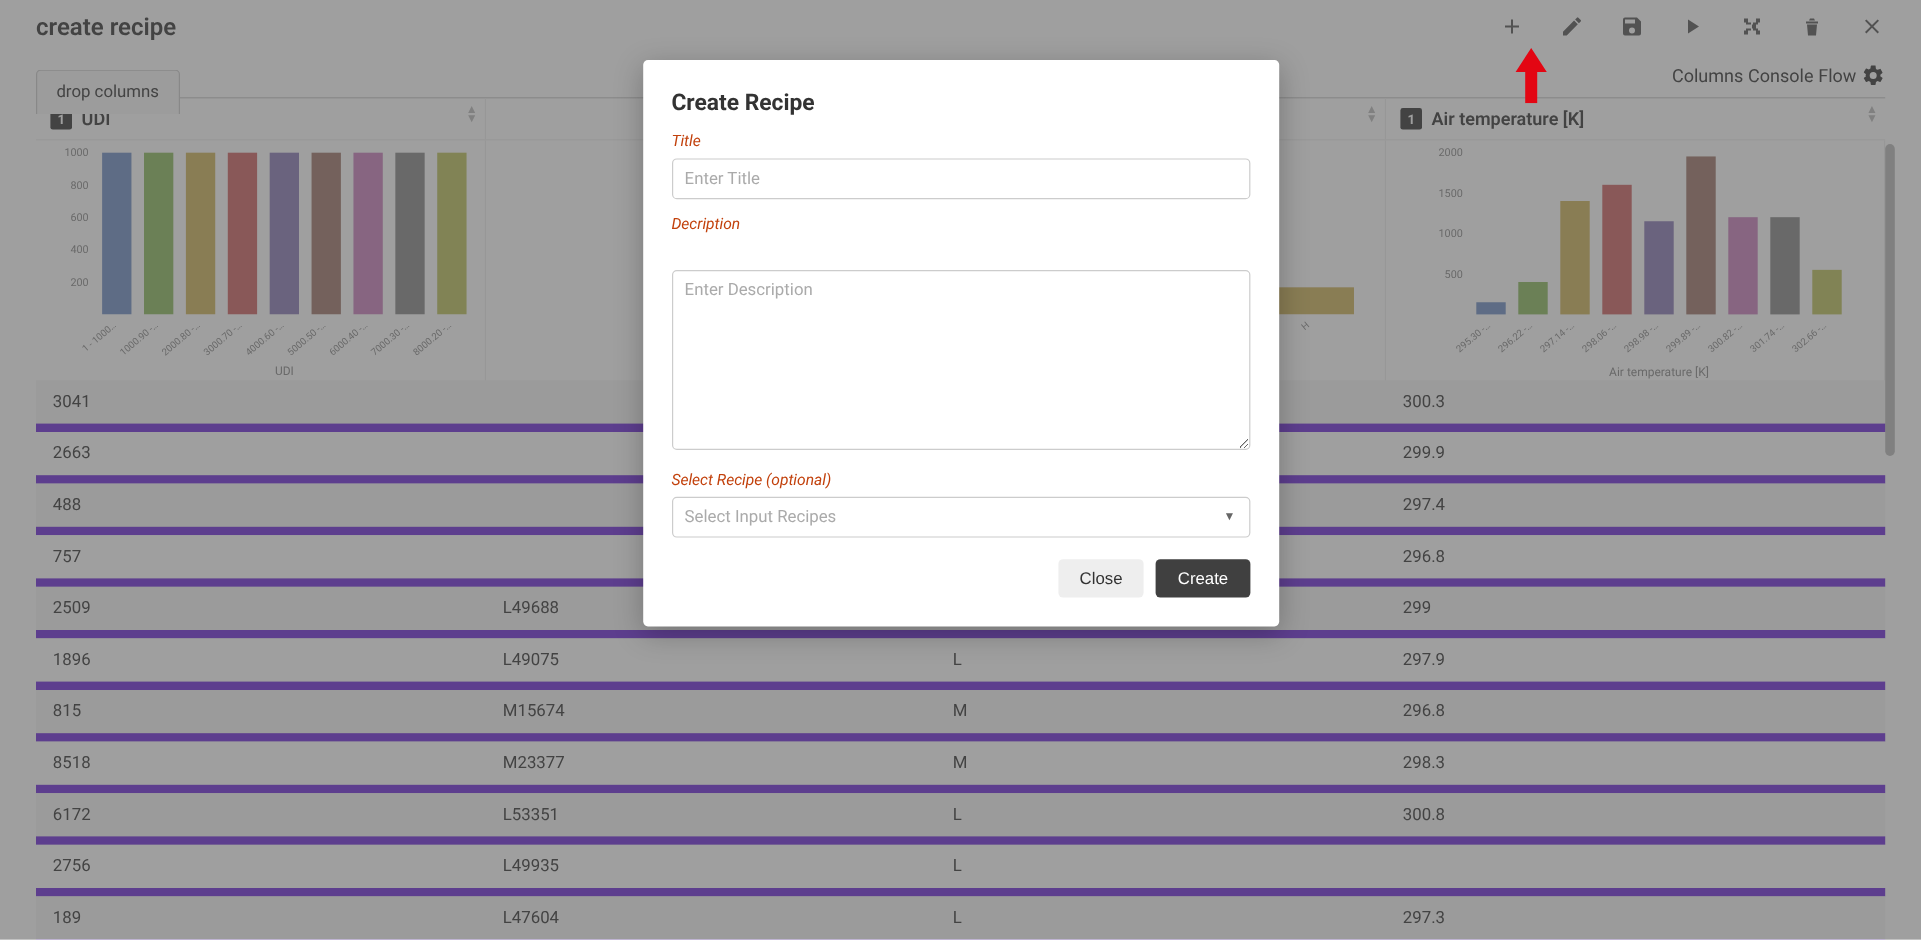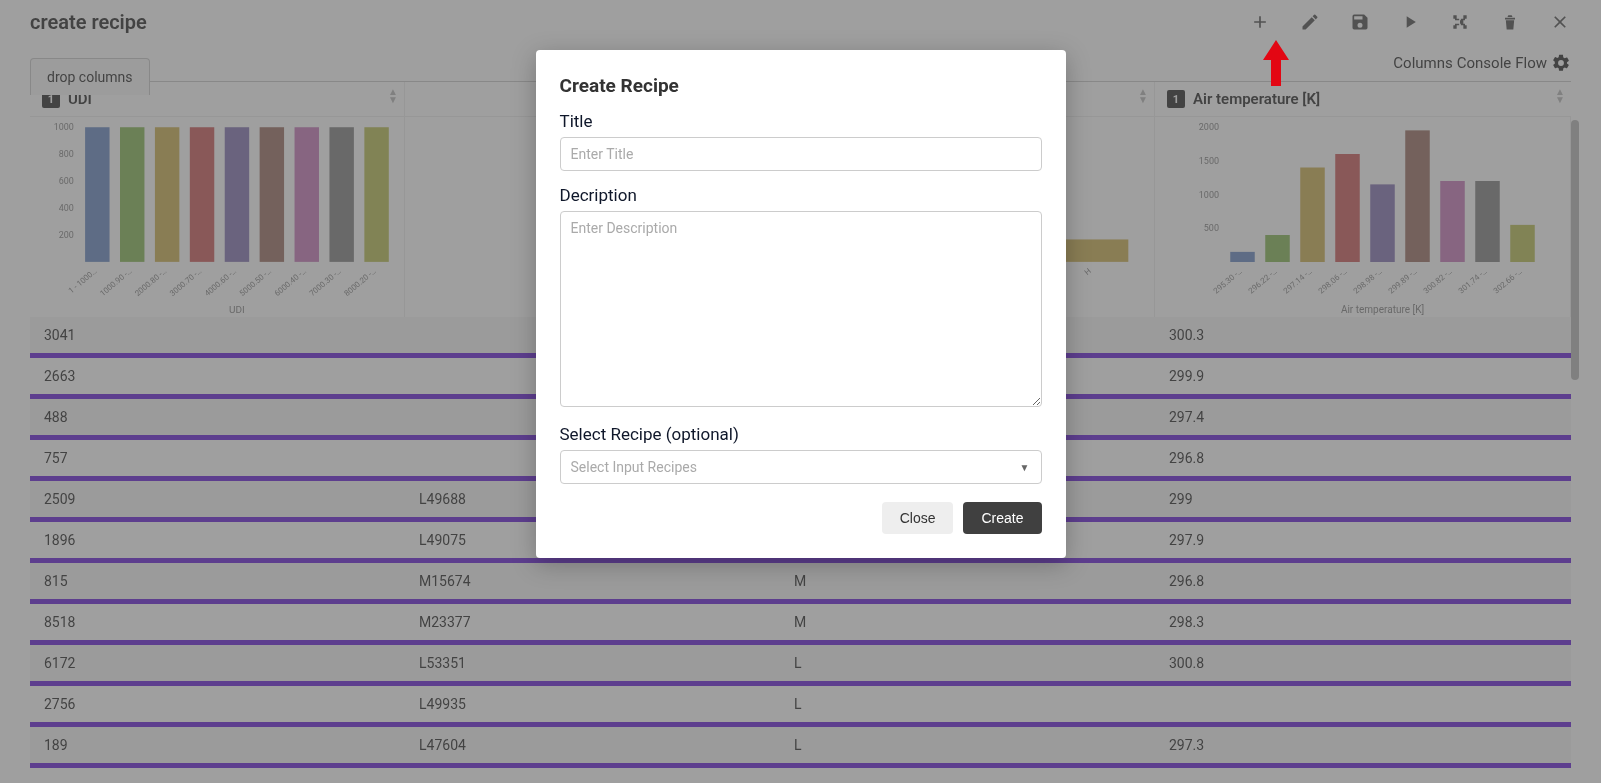--- a/index.html
+++ b/index.html
@@ -129,21 +129,21 @@
     padding: 0;
     display: flex;
     align-items: stretch;
     position: relative;
   }
   .chart-cell.col1 svg, .chart-cell.col3 svg, .chart-cell.col4 svg { width: 100%; height: 200px; }
 
   
   .data-row {
     display: flex;
-    border-bottom: 5px solid #6d28d9;
+    border-bottom: 7px solid #6d28d9;
   }
   .data-row:nth-child(odd) { background: #f5f5f5; }
   .data-row:nth-child(even) { background: #fff; }
   .data-cell {
     padding: 10px 14px;
     font-size: 14px;
     color: #333;
   }
   .data-cell.col1 { width: 375px; border-right: 1px solid transparent; }
   .data-cell.col2 { width: 375px; border-right: 1px solid transparent; }
@@ -168,38 +168,40 @@
     box-shadow: 0 6px 24px rgba(0,0,0,0.25);
     z-index: 20;
     padding: 24px;
   }
   .modal-title {
     font-size: 19px;
     font-weight: 700;
     margin-bottom: 14px;
   }
   .field-label {
-    font-size: 17px;
-    color: #0f172a;
+    font-size: 13px;
+    color: #c2410c;
     margin-bottom: 6px;
     display: block;
+    font-style: italic;
   }
   .text-input, .textarea-input, .select-input {
     width: 100%;
     border: 1px solid #ccc;
     border-radius: 4px;
     padding: 8px 10px;
     font-size: 14px;
     color: #333;
     background: #fff;
     font-family: inherit;
   }
   .textarea-input {
-    height: 196px;
+    height: 150px;
     resize: both;
+    margin-top: 24px;
   }
   .text-input::placeholder, .textarea-input::placeholder, .select-input::placeholder { color: #aaa; }
   .select-input {
     position: relative;
     color: #aaa;
     padding-right: 30px;
   }
   .select-caret {
     position: absolute;
     right: 12px;

